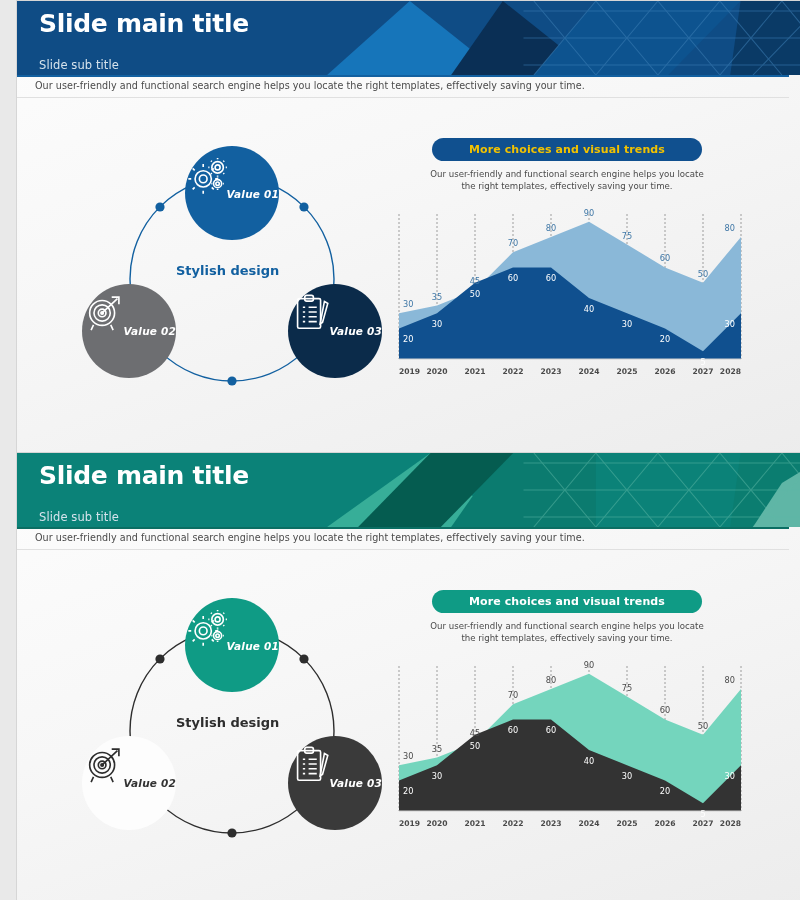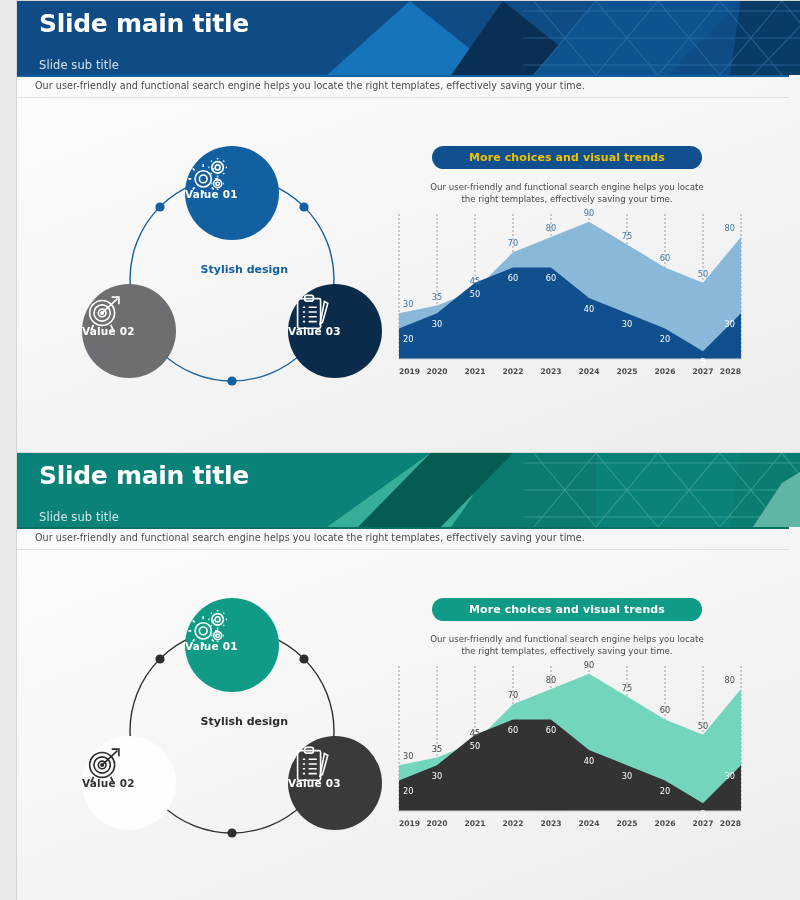--- a/index.html
+++ b/index.html
@@ -37,51 +37,51 @@
     position: absolute; left: 18px; top: 79px; width: 740px;
     font-size: 9.6px; color: #4a4a4a; letter-spacing: .05px;
   }
   .intro-divider { position: absolute; left: 0; top: 96px; width: 772px; height: 1px; background: #e0e0e0; }
 
   
   .diagram { position: absolute; left: 65px; top: 145px; width: 300px; height: 250px; }
   .diagram svg { position: absolute; inset: 0; }
   .node {
     position: absolute; border-radius: 50%;
-    display: flex; flex-direction: column; align-items: flex-start; justify-content: center;
+    display: flex; flex-direction: column; align-items: flex-end; justify-content: center; font-style: italic;
   }
   .node .ico { width: 46px; height: 40px; display: block; }
   .node .lbl { font-size: 10.5px; font-weight: bold; letter-spacing: .2px; margin-top: 2px; }
   .n1 { width: 94px; height: 94px; left: 103px; top: 0px; }
   .n2 { width: 94px; height: 94px; left: 0px;   top: 138px; }
   .n3 { width: 94px; height: 94px; left: 206px; top: 138px; }
   .n1 .ico { margin-top: 10px; }
   .n2 .ico, .n3 .ico { margin-top: 8px; }
   .n2 .lbl, .n3 .lbl { margin-top: 0; }
 
   .center-lbl {
     position: absolute; left: 94px; top: 117px; width: 112px;
-    text-align: right; font-size: 11px; font-weight: bold; line-height: 1.25;
+    text-align: left; font-size: 13px; font-weight: bold; line-height: 1.25;
   }
 
   
   #slide-1 .n1 { background: #1260a0; } #slide-1 .n1 .lbl { color: #fff; }
   #slide-1 .n2 { background: #6d6e71; } #slide-1 .n2 .lbl { color: #fff; }
   #slide-1 .n3 { background: #0b2b4a; } #slide-1 .n3 .lbl { color: #fff; }
   #slide-1 .center-lbl { color: #1260a0; }
   
   #slide-2 .n1 { background: #0f9b85; } #slide-2 .n1 .lbl { color: #fff; }
   #slide-2 .n2 { background: #fdfdfd; } #slide-2 .n2 .lbl { color: #333; }
   #slide-2 .n3 { background: #3a3a3a; } #slide-2 .n3 .lbl { color: #fff; }
   #slide-2 .center-lbl { color: #2d2d2d; }
 
   
   .rcol { position: absolute; left: 370px; top: 133px; width: 360px; }
   .pill {
-    width: 270px; height: 23px; margin: 12px auto; border-radius: 12px;
+    width: 270px; height: 23px; margin: 4px auto; border-radius: 12px;
     display: flex; align-items: center; justify-content: center;
     font-size: 11px; font-weight: bold; letter-spacing: .1px;
   }
   #slide-1 .pill { background: #10508f; color: #f2c200; }
   #slide-2 .pill { background: #0f9b85; color: #ffffff; }
   .pill-sub {
     width: 290px; margin: 7px auto 0; text-align: center;
     font-size: 8.6px; color: #4a4a4a; line-height: 1.45;
   }
 

